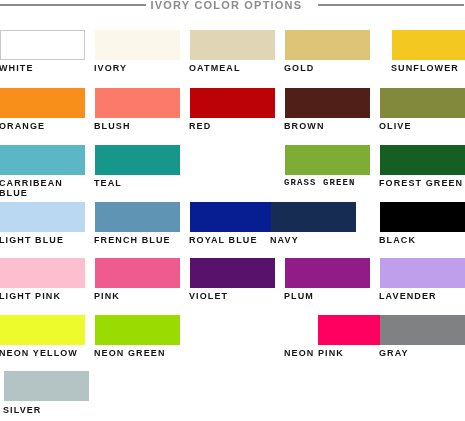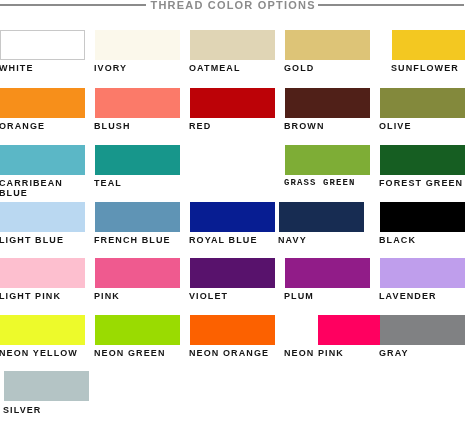--- a/index.html
+++ b/index.html
@@ -91,21 +91,21 @@
     text-transform: uppercase;
     white-space: pre-line;
   }
 </style>
 </head>
 <body>
 
 <div class="page">
   <div class="header">
     <div class="rule rule-left"></div>
-    <div class="header-title">THREAD COLOR OPTIONS</div>
+    <div class="header-title">IVORY COLOR OPTIONS</div>
     <div class="rule rule-right"></div>
   </div>
   <div class="grid">
       <div class="row" style="top: 30px;">
         <div class="cell" style="left: 0px;">
           <div class="swatch bordered" style="background: rgb(255, 255, 255);"></div>
           <div class="label">WHITE</div>
         </div>
         <div class="cell" style="left: 95px;">
           <div class="swatch" style="background: rgb(251, 248, 235);"></div>
@@ -170,21 +170,21 @@
           <div class="label">LIGHT BLUE</div>
         </div>
         <div class="cell" style="left: 95px;">
           <div class="swatch" style="background: rgb(95, 148, 181);"></div>
           <div class="label">FRENCH BLUE</div>
         </div>
         <div class="cell" style="left: 190px;">
           <div class="swatch" style="background: rgb(7, 29, 146);"></div>
           <div class="label">ROYAL BLUE</div>
         </div>
-        <div class="cell" style="left: 279px;">
+        <div class="cell" style="left: 271px;">
           <div class="swatch" style="background: rgb(23, 44, 82);"></div>
           <div class="label">NAVY</div>
         </div>
         <div class="cell" style="left: 380px;">
           <div class="swatch" style="background: rgb(0, 0, 0);"></div>
           <div class="label">BLACK</div>
         </div>
       </div>
       <div class="row" style="top: 258px;">
         <div class="cell" style="left: 0px;">
@@ -209,24 +209,20 @@
         </div>
       </div>
       <div class="row" style="top: 315px;">
         <div class="cell" style="left: 0px;">
           <div class="swatch" style="background: rgb(237, 250, 43);"></div>
           <div class="label">NEON YELLOW</div>
         </div>
         <div class="cell" style="left: 95px;">
           <div class="swatch" style="background: rgb(154, 219, 1);"></div>
           <div class="label">NEON GREEN</div>
-        </div>
-        <div class="cell" style="left: 190px;">
-          <div class="swatch" style="background: rgb(252, 97, 0);"></div>
-          <div class="label">NEON ORANGE</div>
         </div>
         <div class="cell" style="left: 285px; padding-left: 33px;">
           <div class="swatch" style="background: rgb(255, 0, 96);"></div>
           <div class="label">NEON PINK</div>
         </div>
         <div class="cell" style="left: 380px;">
           <div class="swatch" style="background: rgb(128, 129, 131);"></div>
           <div class="label">GRAY</div>
         </div>
       </div>

